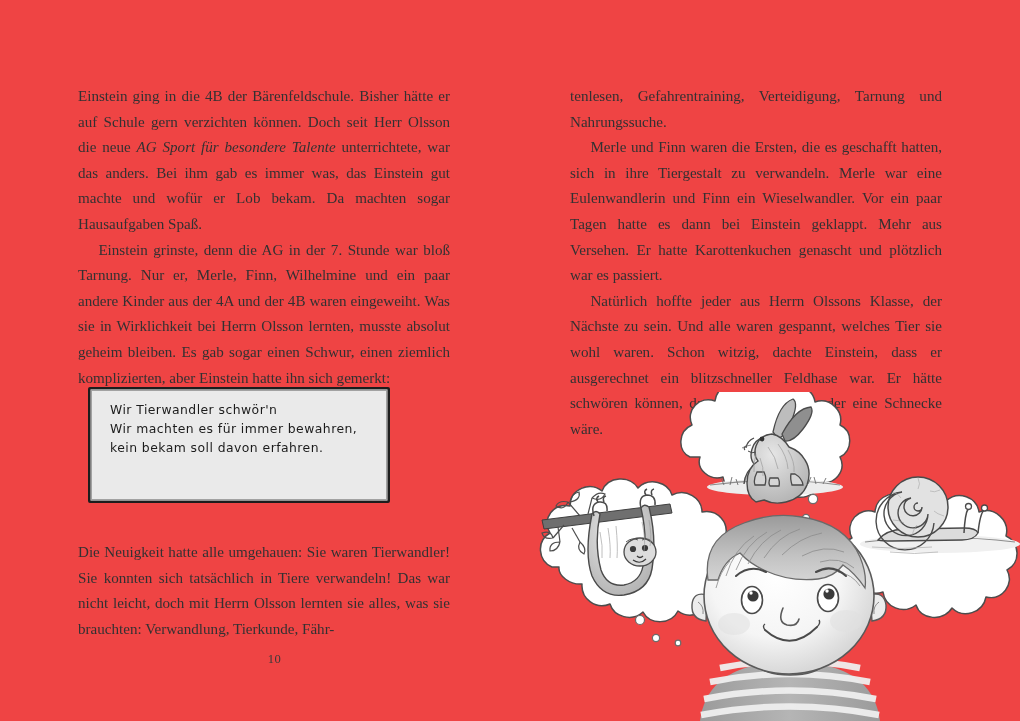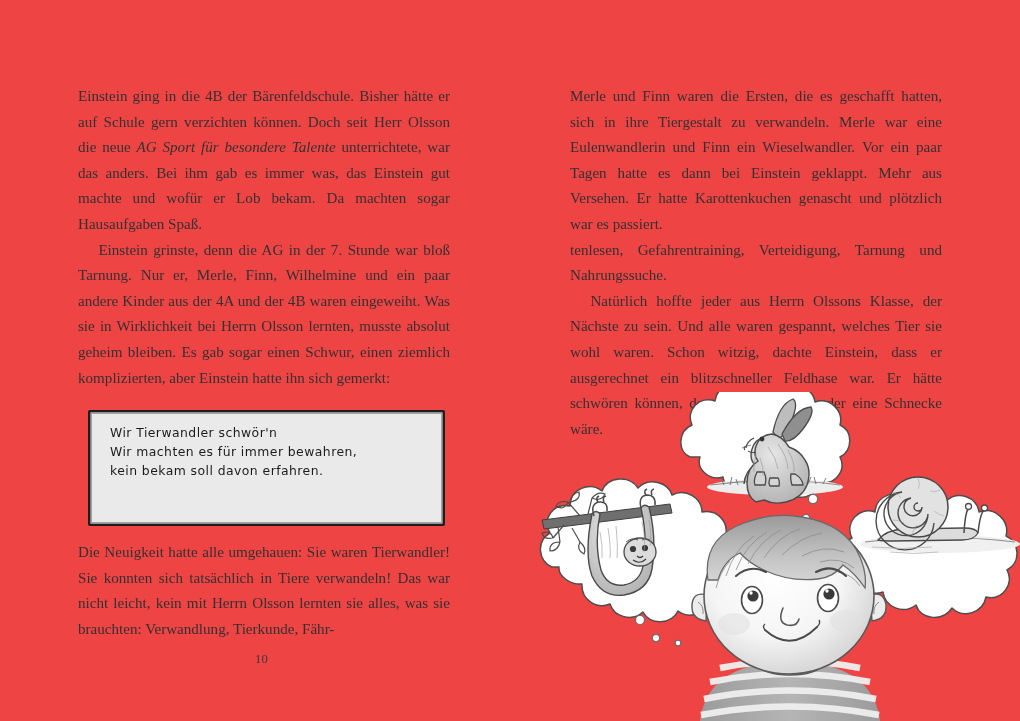--- a/index.html
+++ b/index.html
@@ -37,22 +37,22 @@
   .para { margin: 0; }
   .para + .para { text-indent: 1.35em; }
   .para.cont { text-indent: 0; }
 
   em.title { font-style: italic; }
 
   
   #oath-box {
     position: absolute;
     left: 88px;
-    top: 410px;
-    width: 357px;
+    top: 387px;
+    width: 302px;
     height: 116px;
     box-sizing: border-box;
     background: #eaeaea;
     border: 2.4px solid #1d1d1d;
     border-radius: 2px;
     box-shadow: 0 0 0 0.6px #3a3a3a inset;
     text-decoration: underline;
   }
   #oath-box::before {
     
@@ -75,21 +75,21 @@
     font-weight: 400;
   }
   #oath-lines div { white-space: nowrap; }
 
   
   #page-number {
     position: absolute;
     left: 255px;
     top: 652px;
     width: 26px;
-    text-align: left;
+    text-align: right;
     font-size: 12.6px;
     color: #3a3a3a;
     letter-spacing: 0.3px;
     font-family: Liberation Serif, serif;
   }
 
   
   #illustration {
     position: absolute;
     left: 520px;
@@ -111,28 +111,28 @@
 
   <div id="oath-box">
     <div id="oath-lines">
       <div>Wir Tierwandler schwör'n</div>
       <div>Wir machten es für immer bewahren,</div>
       <div>kein bekam soll davon erfahren.</div>
     </div>
   </div>
 
   <div class="column" id="col-left-lower" style="top:540px; left:78px;">
-    <p class="para cont">Die Neuigkeit hatte alle umgehauen: Sie waren Tierwandler! Sie konnten sich tatsächlich in Tiere verwandeln! Das war nicht leicht, kein mit Herrn Olsson lernten sie alles, was sie brauchten: Verwandlung, Tierkunde, Fähr-</p>
+    <p class="para cont">Die Neuigkeit hatte alle umgehauen: Sie waren Tierwandler! Sie konnten sich tatsächlich in Tiere verwandeln! Das war nicht leicht, doch mit Herrn Olsson lernten sie alles, was sie brauchten: Verwandlung, Tierkunde, Fähr-</p>
   </div>
 
   <div id="page-number">10</div>
 
   <div class="column" id="col-right">
+    <p class="para cont">tenlesen, Gefahrentraining, Verteidigung, Tarnung und Nahrungssuche.</p>
     <p class="para">Merle und Finn waren die Ersten, die es geschafft hatten, sich in ihre Tiergestalt zu verwandeln. Merle war eine Eulenwandlerin und Finn ein Wieselwandler. Vor ein paar Tagen hatte es dann bei Einstein geklappt. Mehr aus Versehen. Er hatte Karottenkuchen genascht und plötzlich war es passiert.</p>
-    <p class="para cont">tenlesen, Gefahrentraining, Verteidigung, Tarnung und Nahrungssuche.</p>
     <p class="para">Natürlich hoffte jeder aus Herrn Olssons Klasse, der Nächste zu sein. Und alle waren gespannt, welches Tier sie wohl waren. Schon witzig, dachte Einstein, dass er ausgerechnet ein blitzschneller Feldhase war. Er hätte schwören können, dass er ein Faultier oder eine Schnecke wäre.</p>
   </div>
 
   <div id="illustration">
     <svg viewBox="0 0 500 329" xmlns="http://www.w3.org/2000/svg">
       <defs>
         <radialGradient id="faceShade" cx="42%" cy="38%" r="62%">
           <stop offset="0%" stop-color="#ffffff"></stop>
           <stop offset="62%" stop-color="#f5f5f5"></stop>
           <stop offset="100%" stop-color="#d8d8d8"></stop>

